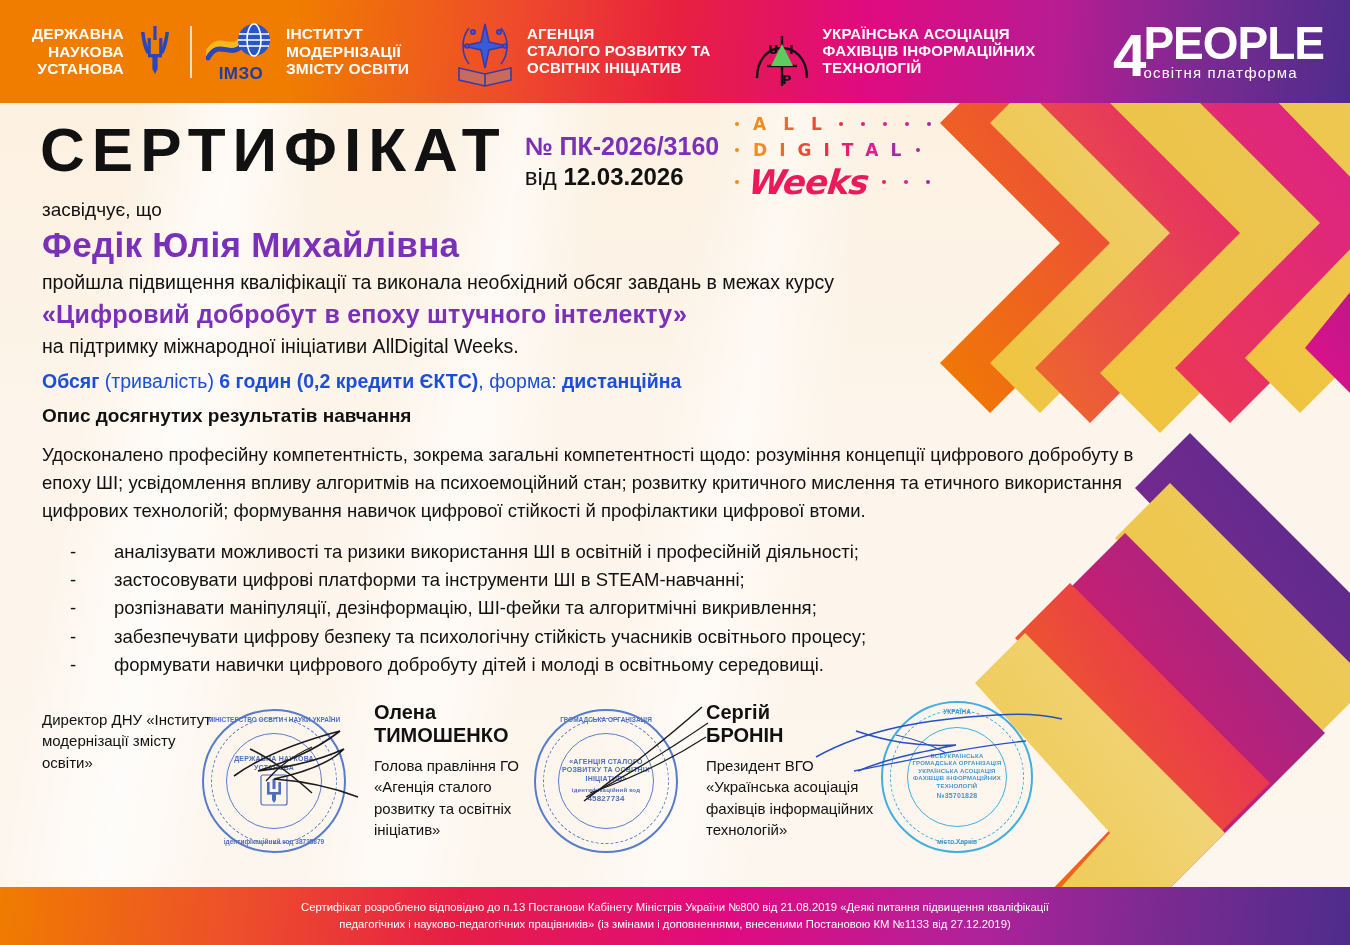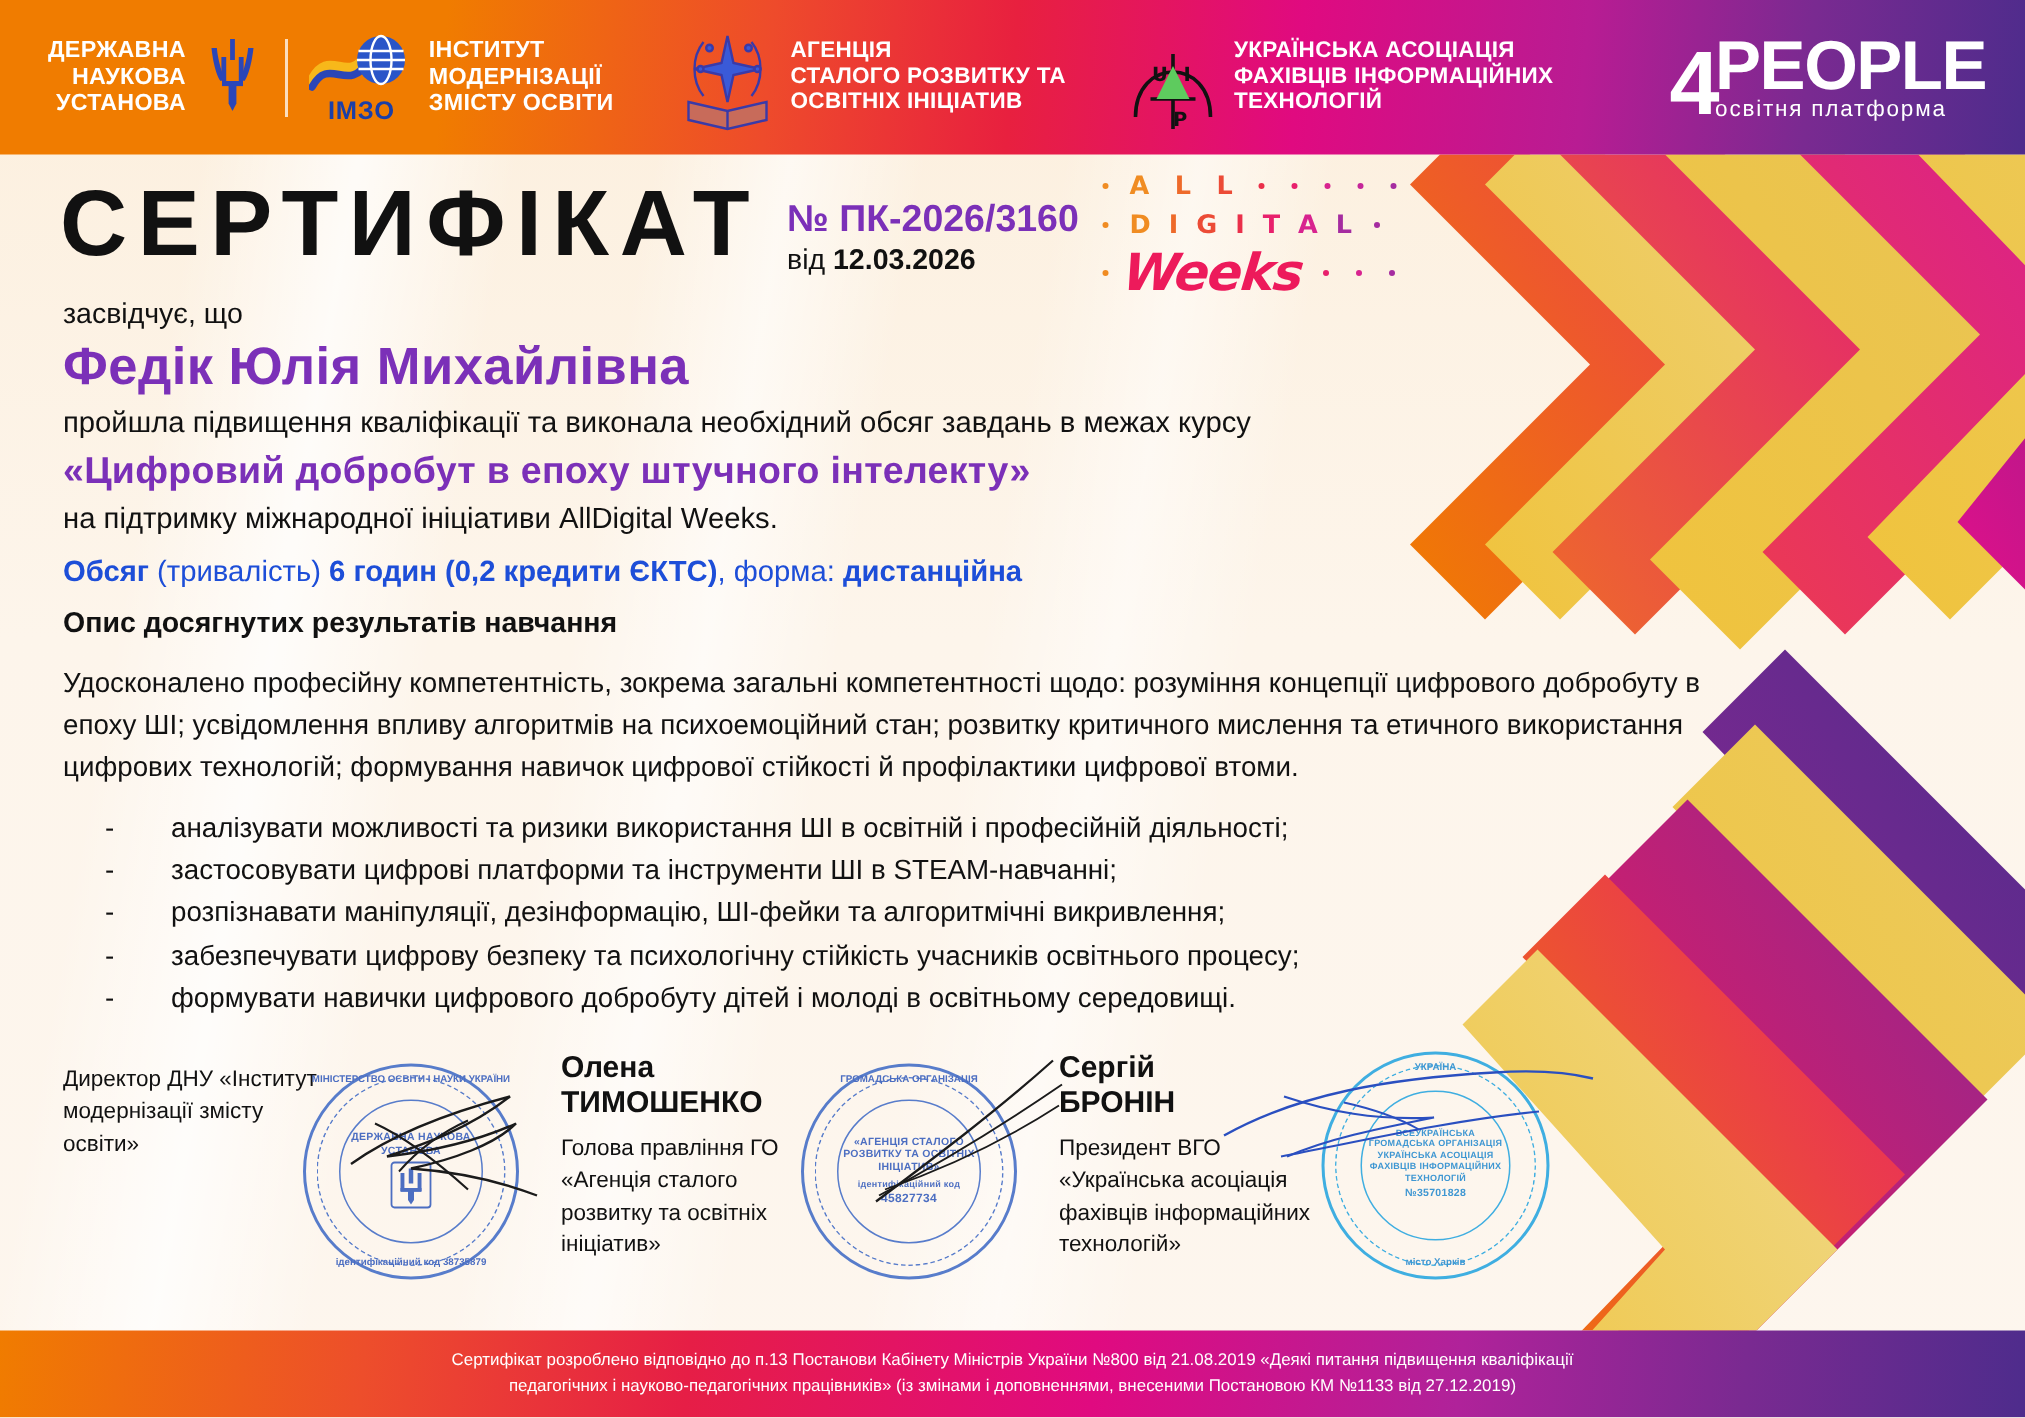--- a/index.html
+++ b/index.html
@@ -54,21 +54,21 @@
   
   .deco{position:absolute;right:0;top:103px;width:420px;height:784px;z-index:1;pointer-events:none;}
 
   
   .content{position:absolute;left:0;top:103px;width:1350px;height:784px;z-index:3;}
 
   .title-row{position:absolute;left:40px;top:16px;display:flex;align-items:flex-start;}
   .title{font-size:62px;font-weight:bold;letter-spacing:7px;color:#111;line-height:1;}
   .title-meta{margin-left:18px;margin-top:12px;line-height:1.25;}
   .cert-no{font-size:25px;font-weight:bold;color:#7B30B8;white-space:nowrap;}
-  .cert-date{font-size:19px;color:#111;white-space:nowrap;}
+  .cert-date{font-size:24px;color:#111;white-space:nowrap;}
   .cert-date b{font-weight:bold;}
 
   
   .adw{position:absolute;left:735px;top:8px;width:230px;height:95px;}
   .adw-row{display:flex;align-items:center;height:26px;}
   .adw-dot{width:4px;height:4px;border-radius:50%;display:inline-block;}
   .adw-l{font-size:17px;font-weight:bold;letter-spacing:1px;font-family:"DejaVu Sans",sans-serif;}
   .adw-weeks{font-size:34px;font-weight:bold;font-style:italic;color:#ED1A5B;letter-spacing:-1px;font-family:"DejaVu Sans",sans-serif;
     transform:skewX(-6deg);}
 

